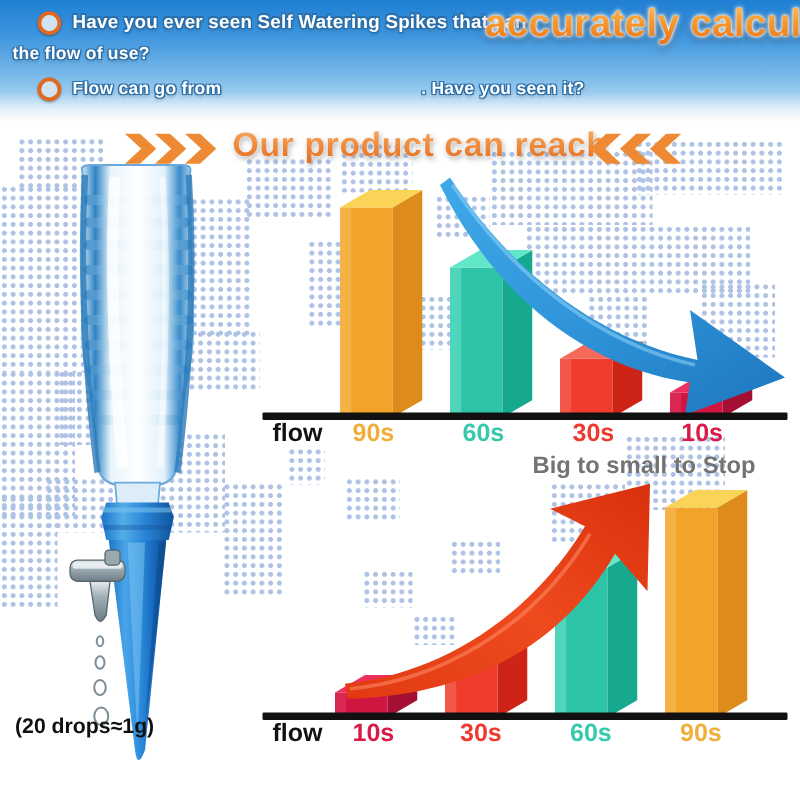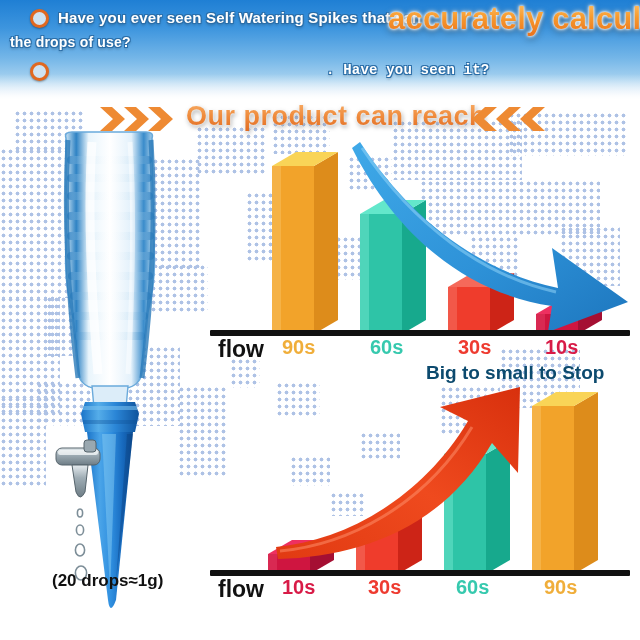--- a/index.html
+++ b/index.html
@@ -83,25 +83,25 @@
   
   .baseline{
     position:absolute;height:6px;background:#111111;border-radius:1px;
   }
   .bar{position:absolute;}
 
   .axis-label{
     position:absolute;font-weight:bold;white-space:nowrap;
   }
   .flow-label{
-    position:absolute;color:#111111;font-weight:bold;font-size:23px;
+    position:absolute;color:#111111;font-weight:bold;font-size:20px;
     font-family:"Liberation Sans", sans-serif;
   }
   .caption{
-    position:absolute;color:#0c4a6e;font-weight:bold;font-size:19px;white-space:nowrap;
+    position:absolute;color:#737373;font-weight:bold;font-size:19px;white-space:nowrap;
   }
   .drops-label{
     position:absolute;color:#111111;font-weight:bold;font-size:17px;white-space:nowrap;
   }
   svg{display:block;}
   .abs{position:absolute;}
 </style>
 </head>
 <body>
 
@@ -136,24 +136,25 @@
     <div class="dotblock" style="left:500px; top:252px; width:80px;  height:60px;"></div>
     <div class="dotblock" style="left:540px; top:320px; width:50px;  height:44px;"></div>
     <div class="dotblock" style="left:290px; top:360px; width:40px;  height:30px;"></div>
     <div class="dotblock" style="left:330px; top:396px; width:34px;  height:24px;"></div>
     <div class="dotblock" style="left:360px; top:336px; width:40px;  height:28px;"></div>
   </div>
 
   <div class="bullet" style="left:30px;top:9px;"></div>
   <div class="hl hl-white" style="left:58px;top:9px;">Have you ever seen Self Watering Spikes that can</div>
   <div class="hl hl-orange big" style="left:388px;top:1px;">accurately calculate</div>
-  <div class="hl hl-white small" style="left:10px;top:34px;">the drops of use?</div>
+  <div class="hl hl-white small" style="left:10px;top:34px;">the flow of use?</div>
 
   <div class="bullet" style="left:30px;top:62px;"></div>
-  <div class="hl hl-white small" style="left:326px;top:62px;font-family:Liberation Mono, monospace;">. Have you seen it?</div>
+  <div class="hl hl-white small" style="left:58px;top:62px;">Flow can go from</div>
+  <div class="hl hl-white small" style="left:337px;top:62px;">. Have you seen it?</div>
 
   <div class="chev" style="left:98px;top:103px;">
     <svg width="78" height="32" viewBox="0 0 78 32">
       <g fill="#ee8a33">
         <path d="M2 4 L14 4 L27 16 L14 28 L2 28 L15 16 Z"></path>
         <path d="M26 4 L38 4 L51 16 L38 28 L26 28 L39 16 Z"></path>
         <path d="M50 4 L62 4 L75 16 L62 28 L50 28 L63 16 Z"></path>
       </g>
     </svg>
   </div>
@@ -255,21 +256,21 @@
 
       <g fill="none" stroke="#7d8e98" stroke-width="1.6">
         <ellipse cx="50" cy="383" rx="2.6" ry="4"></ellipse>
         <ellipse cx="50" cy="400" rx="3.6" ry="5"></ellipse>
         <ellipse cx="50" cy="420" rx="4.6" ry="6"></ellipse>
         <ellipse cx="51" cy="443" rx="5.6" ry="7"></ellipse>
       </g>
     </svg>
   </div>
 
-  <div class="drops-label" style="left:12px;top:571px;margin-left:40px;">(20 drops≈1g)</div>
+  <div class="drops-label" style="left:12px;top:571px;">(20 drops≈1g)</div>
 
   <div class="abs" style="left:200px;top:140px;width:440px;height:250px;">
 
     <div class="bar" style="left:72px;top:12px;width:52px;height:180px;">
       <svg width="66" height="196" viewBox="0 0 66 196">
         <polygon points="0,14 42,14 42,182 0,182" fill="#f2a32a"></polygon>
         <polygon points="42,14 66,0 66,168 42,182" fill="#dd8c1b"></polygon>
         <polygon points="0,14 24,0 66,0 42,14" fill="#f9d457"></polygon>
         <rect x="0" y="14" width="9" height="168" fill="#f8bf5c" opacity=".55"></rect>
       </svg>

